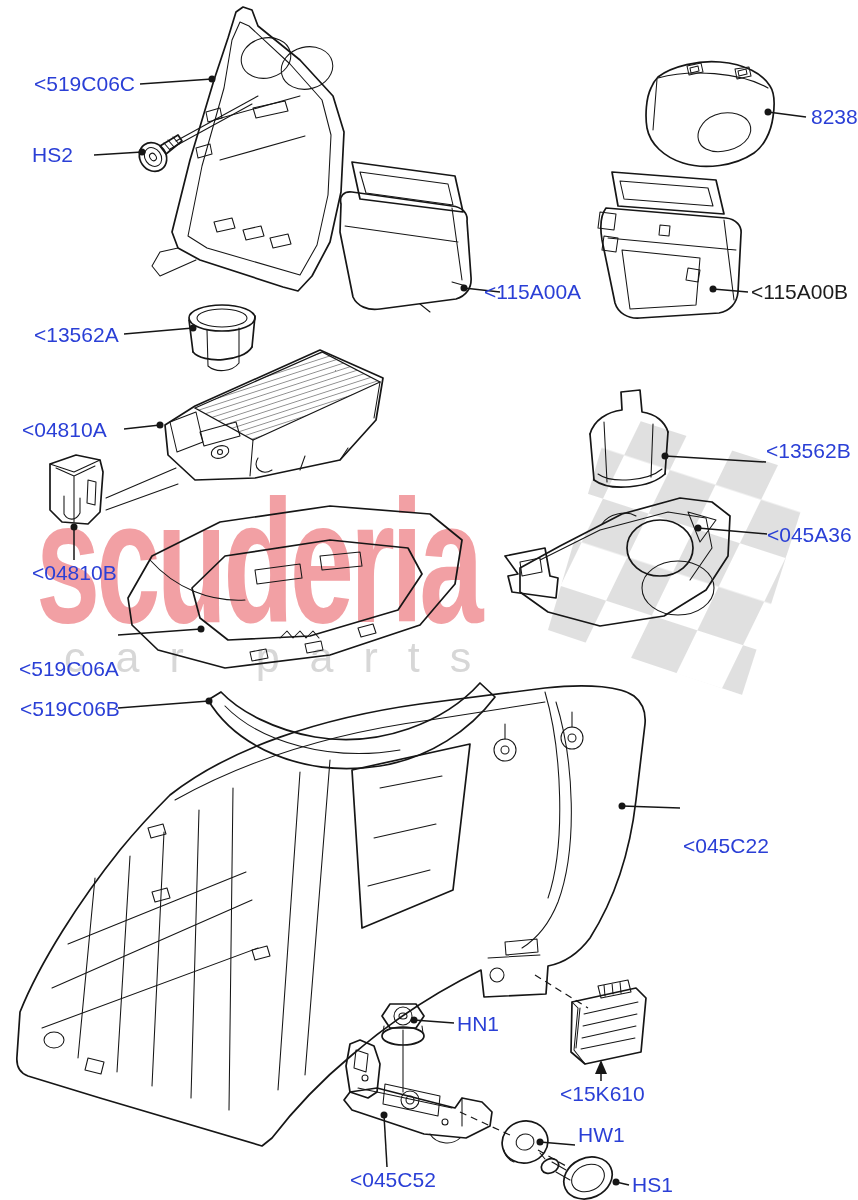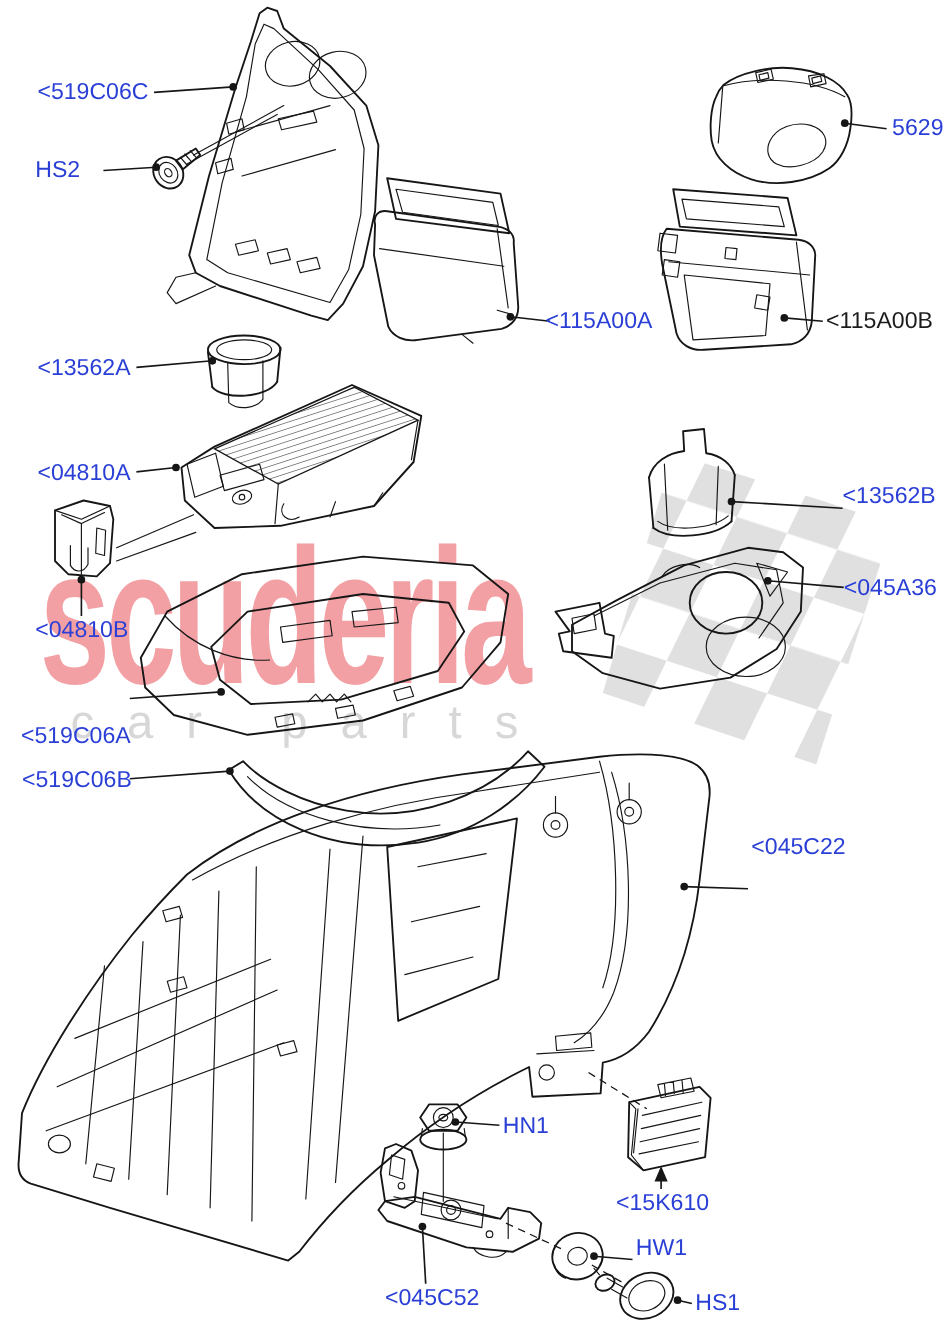--- a/index.html
+++ b/index.html
@@ -254,30 +254,30 @@
         <circle class="dot" cx="384" cy="1115" r="3.5"></circle>
       <path class="leader" d="M575,1145 L540,1142"></path>
         <circle class="dot" cx="540" cy="1142" r="3.5"></circle>
       <path class="leader" d="M629,1185 L616,1182"></path>
         <circle class="dot" cx="616" cy="1182" r="3.5"></circle>
     </g>
   </svg>
 
   <div class="part-label" style="left:34px;top:73px" data-tone="blue">&lt;519C06C</div>
   <div class="part-label" style="left:32px;top:144px" data-tone="blue">HS2</div>
-  <div class="part-label" style="left:811px;top:106px" data-tone="blue">5629</div>
-  <div class="part-label" style="left:496px;top:281px" data-tone="blue">&lt;115A00A</div>
+  <div class="part-label" style="left:811px;top:106px" data-tone="blue">8238</div>
+  <div class="part-label" style="left:484px;top:281px" data-tone="blue">&lt;115A00A</div>
   <div class="part-label" style="left:751px;top:281px" data-tone="dark">&lt;115A00B</div>
   <div class="part-label" style="left:34px;top:324px" data-tone="blue">&lt;13562A</div>
-  <div class="part-label" style="left:34px;top:419px" data-tone="blue">&lt;04810A</div>
+  <div class="part-label" style="left:22px;top:419px" data-tone="blue">&lt;04810A</div>
   <div class="part-label" style="left:766px;top:440px" data-tone="blue">&lt;13562B</div>
   <div class="part-label" style="left:767px;top:524px" data-tone="blue">&lt;045A36</div>
   <div class="part-label" style="left:32px;top:562px" data-tone="blue">&lt;04810B</div>
   <div class="part-label" style="left:19px;top:658px" data-tone="blue">&lt;519C06A</div>
   <div class="part-label" style="left:20px;top:698px" data-tone="blue">&lt;519C06B</div>
-  <div class="part-label" style="left:683px;top:759px" data-tone="blue">&lt;045C22</div>
+  <div class="part-label" style="left:683px;top:835px" data-tone="blue">&lt;045C22</div>
   <div class="part-label" style="left:457px;top:1013px" data-tone="blue">HN1</div>
   <div class="part-label" style="left:560px;top:1083px" data-tone="blue">&lt;15K610</div>
   <div class="part-label" style="left:350px;top:1169px" data-tone="blue">&lt;045C52</div>
   <div class="part-label" style="left:578px;top:1124px" data-tone="blue">HW1</div>
   <div class="part-label" style="left:632px;top:1174px" data-tone="blue">HS1</div>
 
 </div>
 
 </body></html>

